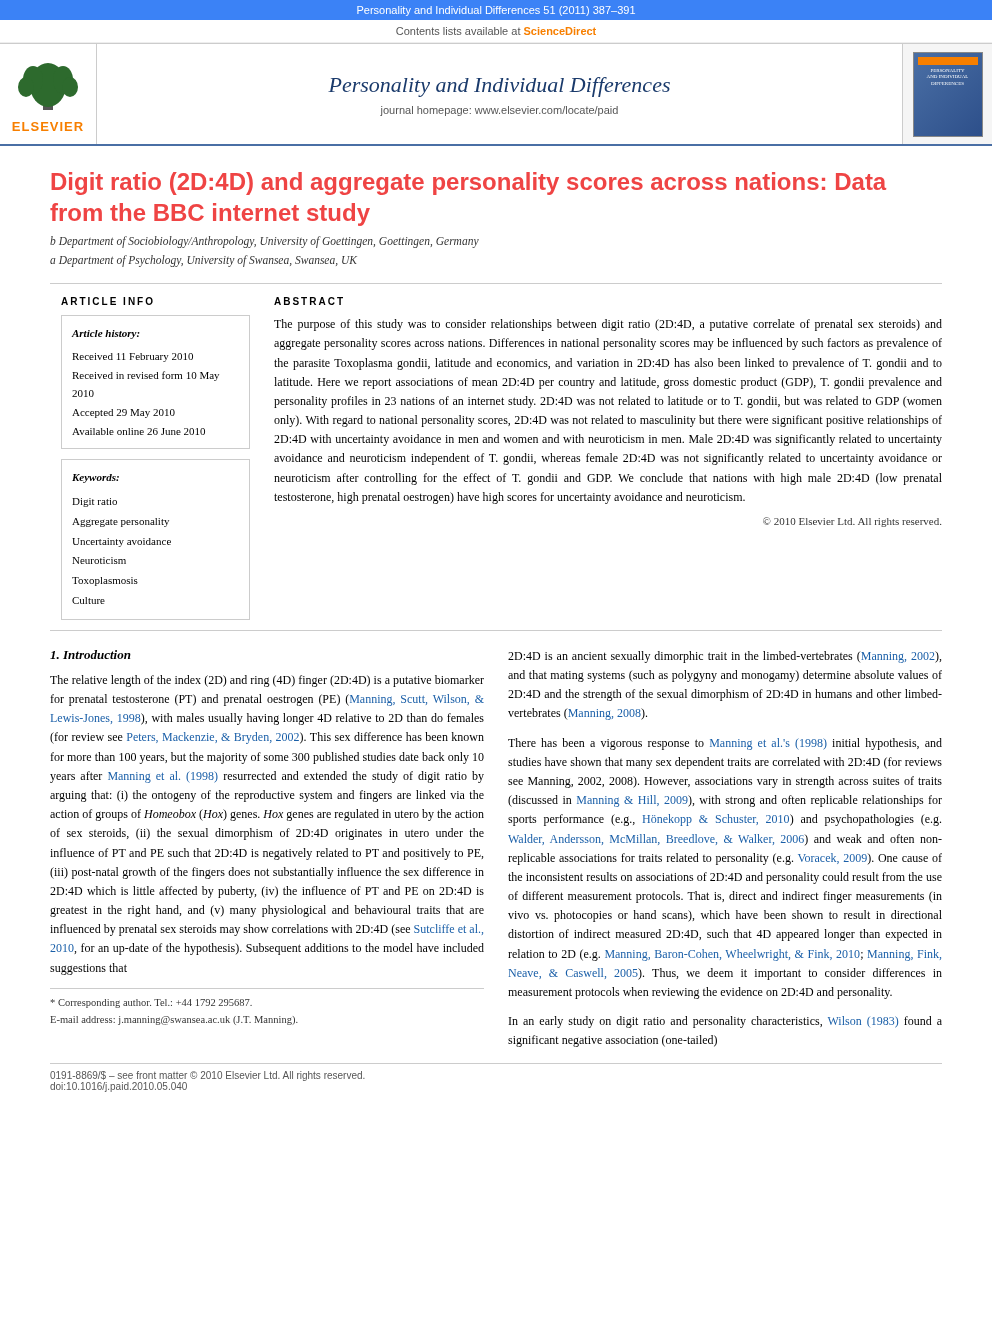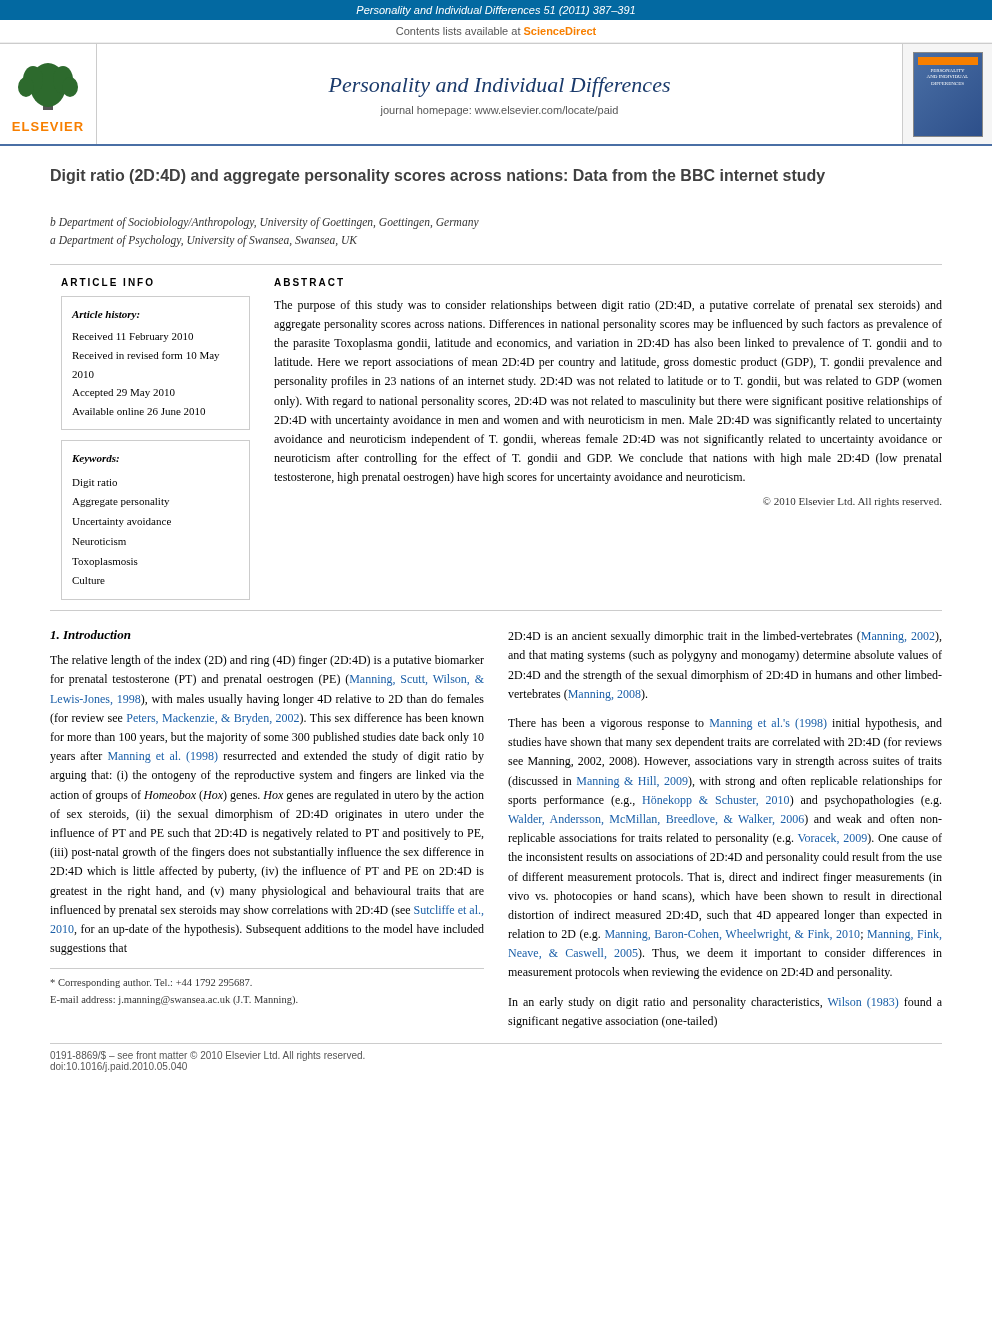--- a/index.html
+++ b/index.html
@@ -5,27 +5,26 @@
     * { margin: 0; padding: 0; box-sizing: border-box; }
     body {
       font-family: 'Times New Roman', Times, serif;
       background: #fff;
       width: 992px;
       min-height: 1323px;
       font-size: 13px;
       color: #000;
     }
     .top-bar {
-      background: #0369a1;
+      background: #3b82f6;
       text-align: center;
       padding: 4px 0;
       font-size: 11px;
       color: #fff;
       font-family: Arial, sans-serif;
-      font-style: italic;
     }
     .header-section {
       border-bottom: 2px solid #4a6fa5;
       padding: 0;
     }
     .header-inner {
       display: flex;
       align-items: stretch;
       border-top: 1px solid #ccc;
     }
@@ -102,25 +101,25 @@
     .journal-cover-text {
       font-size: 5px;
       color: #fff;
       text-align: center;
       line-height: 1.3;
     }
     .main-content {
       padding: 20px 50px 20px 50px;
     }
     .article-title {
-      font-size: 16px;
-      font-weight: bold;
-      color: #404040;
+      font-size: 24px;
+      font-weight: bold;
+      color: #ef4444;
       line-height: 1.3;
-      margin-bottom: 26px;
+      margin-bottom: 4px;
       font-family: Arial, Helvetica, sans-serif;
     }
     .authors {
       font-size: 13px;
       margin-bottom: 6px;
       color: #000;
     }
     .authors sup {
       font-size: 10px;
     }

